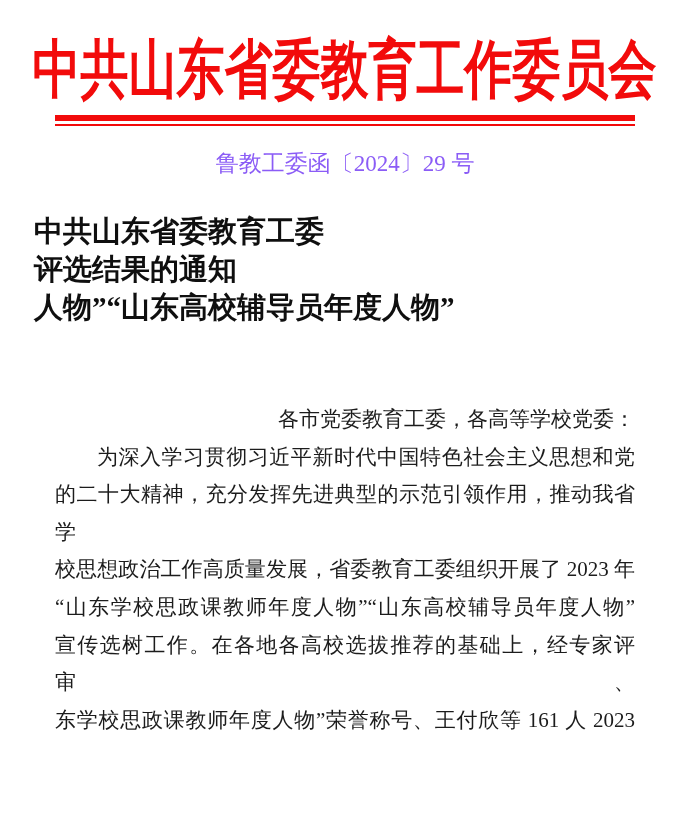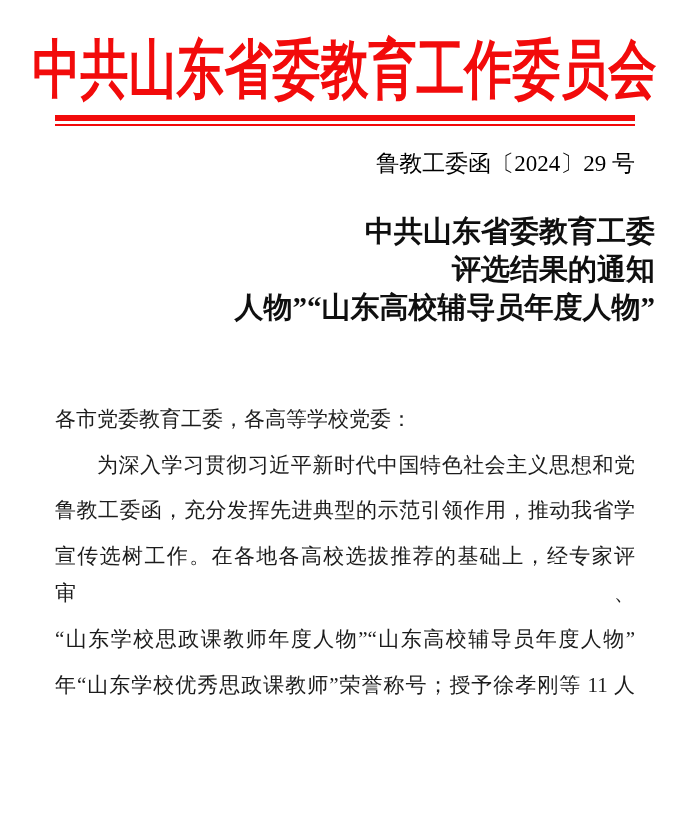--- a/index.html
+++ b/index.html
@@ -37,32 +37,32 @@
     top: 124px; left: 55px;
     width: 580px; height: 2px;
     background: #f20b0b;
   }
 
   
   .doc-number {
     position: absolute;
     top: 150px; left: 55px;
     width: 580px;
-    text-align: right;
+    text-align: center;
     font-size: 23px;
-    color: #000000;
+    color: #8b5cf6;
     line-height: 28px;
   }
 
   
   .title-block {
     position: absolute;
     top: 212px; left: 34px;
     width: 621px;
-    text-align: right;
+    text-align: left;
     color: #0f0f0f;
     z-index: 1;
   }
   .title-line {
     font-size: 29px;
     font-weight: 700;
     line-height: 38px;
     white-space: nowrap;
   }
 
@@ -70,27 +70,26 @@
   .body-block {
     position: absolute;
     top: 401px; left: 55px;
     width: 580px;
     color: #1c1c1c;
     font-size: 21px;
     line-height: 37.6px;
     z-index: 1;
   }
   .salutation {
-    text-align: left;
+    text-align: right;
     white-space: nowrap;
   }
   .bline {
     text-align: justify;
     text-align-last: justify;
-    margin-top: 8px;
   }
   .bline.indent { padding-left: 42px; }
 
   
   .wm-url {
     position: absolute;
     top: 780px; left: 433px;
     z-index: 0;
     color: #a9bccb;
     font-size: 24px;
@@ -141,23 +140,25 @@
 
   <div class="title-block">
     <div class="title-line">中共山东省委教育工委</div>
     <div class="title-line">评选结果的通知</div>
     <div class="title-line">人物”“山东高校辅导员年度人物”</div>
   </div>
 
   <div class="body-block">
     <div class="salutation">各市党委教育工委，各高等学校党委：</div>
     <div class="bline indent">为深入学习贯彻习近平新时代中国特色社会主义思想和党</div>
-    <div class="bline">鲁教工委函，充分发挥先进典型的示范引领作用，推动我省学</div>
+    <div class="bline">的二十大精神，充分发挥先进典型的示范引领作用，推动我省学</div>
+    <div class="bline">校思想政治工作高质量发展，省委教育工委组织开展了 2023 年</div>
+    <div class="bline">“山东学校思政课教师年度人物”“山东高校辅导员年度人物”</div>
     <div class="bline">宣传选树工作。在各地各高校选拔推荐的基础上，经专家评审、</div>
-    <div class="bline">“山东学校思政课教师年度人物”“山东高校辅导员年度人物”</div>
+    <div class="bline">东学校思政课教师年度人物”荣誉称号、王付欣等 161 人 2023</div>
     <div class="bline">年“山东学校优秀思政课教师”荣誉称号；授予徐孝刚等 11 人</div>
 
   </div>
 
   <div class="wm-name">青岛大学</div>
   <div class="wm-news">新闻网</div>
 
 </div>
 
 </body></html>

